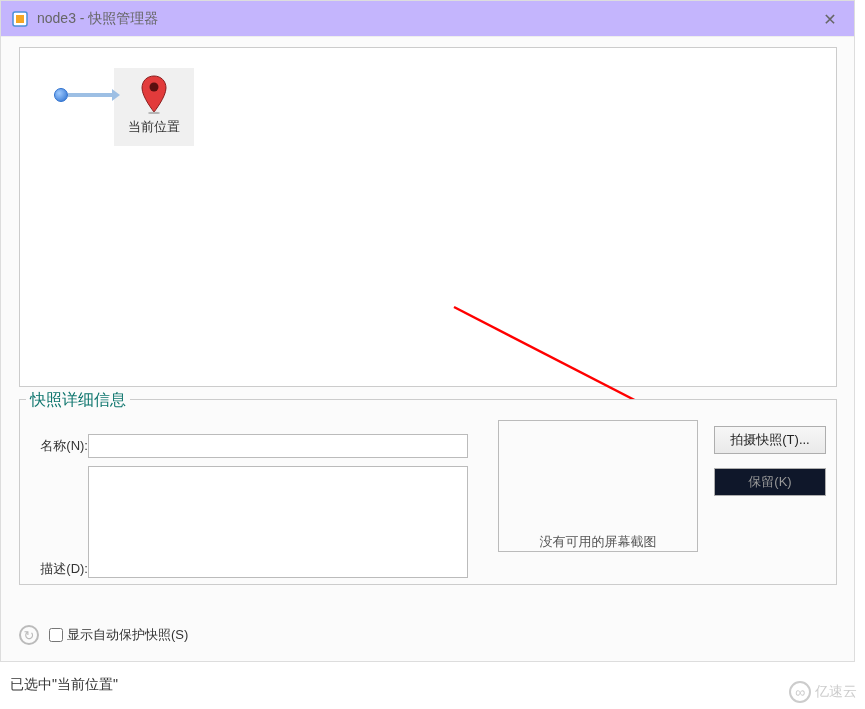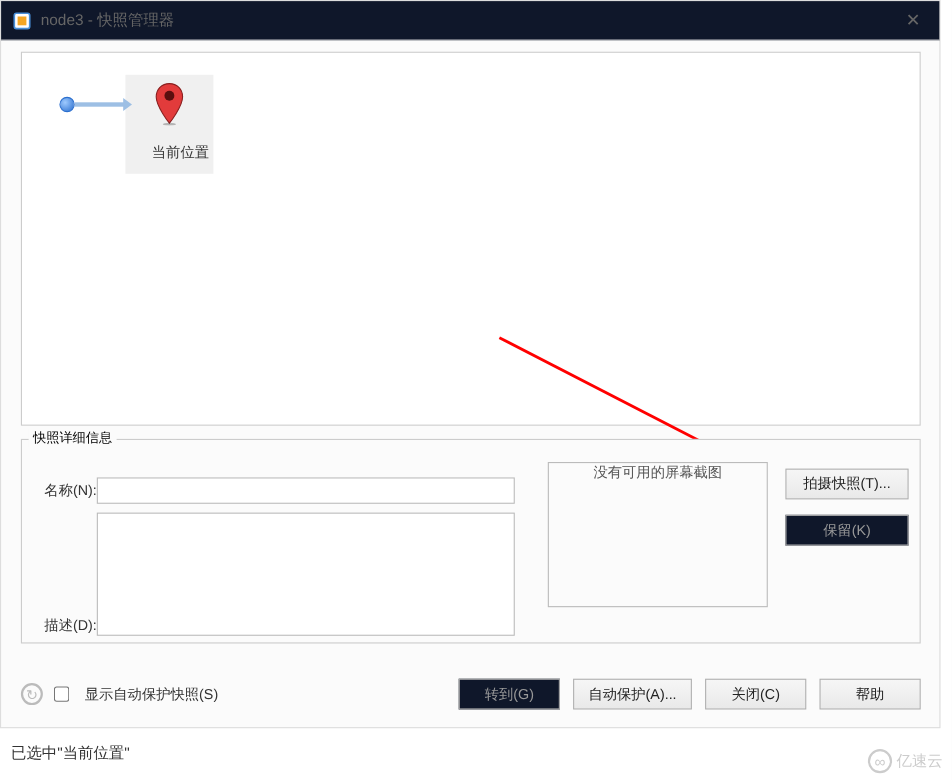--- a/index.html
+++ b/index.html
@@ -18,21 +18,21 @@
       height: 662px;
       background: #fbfbfb;
       border: 1px solid #ddd;
       position: relative;
     }
     .titlebar {
       height: 36px;
       display: flex;
       align-items: center;
       padding: 0 10px;
-      background: #0f172a;
+      background: #c4b5fd;
       border-bottom: 1px solid #eee;
     }
     .title-icon {
       width: 18px; height: 18px;
       margin-right: 8px;
       display: flex; align-items: center; justify-content: center;
     }
     .title-text { color: #666; font-size: 14px; }
     .close-x {
       position: absolute;
@@ -79,43 +79,43 @@
       border-top: 6px solid transparent;
       border-bottom: 6px solid transparent;
     }
     .pin-item {
       width: 80px;
       background: #f0f0f0;
       padding: 6px 4px 10px;
       text-align: center;
     }
     .pin-icon { display: flex; justify-content: center; }
-    .pin-label { font-size: 13px; color: #333; margin-top: 16px; text-align: right; }
+    .pin-label { font-size: 13px; color: #333; margin-top: 4px; }
     
     .arrow-svg {
       position: absolute;
       left: 18px; top: 46px;
       width: 818px; height: 400px;
       pointer-events: none;
     }
 
     .details-panel {
       position: absolute;
       left: 18px; top: 398px;
       width: 818px; height: 186px;
       border: 1px solid #ccc;
       background: #fbfbfb;
     }
     .details-legend {
       position: absolute;
       left: 6px; top: -10px;
       background: #fbfbfb;
       padding: 0 4px;
-      font-size: 12px;
-      color: #000000;
+      font-size: 16px;
+      color: #0f766e;
       text-align: right;
     }
     .form-row {
       position: absolute;
       display: flex;
       align-items: center;
     }
     .form-row.name { left: 10px; top: 34px; }
     .form-row.desc { left: 10px; top: 66px; align-items: flex-end; }
     .form-label { width: 58px; text-align: right; color: #333; font-size: 13px; }
@@ -134,21 +134,21 @@
       font-family: inherit; font-size: 13px;
       resize: none;
     }
     .screenshot-preview {
       position: absolute;
       left: 478px; top: 20px;
       width: 200px; height: 132px;
       border: 1px solid #bbb;
       background: #fbfbfb;
       display: flex;
-      align-items: flex-start;
+      align-items: flex-end;
       justify-content: center;
       color: #555;
       font-size: 13px;
     }
     .side-buttons {
       position: absolute;
       right: 10px; top: 26px;
       width: 112px;
       display: flex;
       flex-direction: column;
@@ -179,21 +179,21 @@
     .auto-icon {
       width: 20px; height: 20px;
       border: 2px solid #bbb;
       border-radius: 50%;
       display: flex; align-items: center; justify-content: center;
       color: #bbb; font-size: 13px;
     }
     .chk {
       display: flex;
       align-items: center;
-      gap: 14px;
+      gap: 4px;
       font-size: 13px;
       color: #333;
       flex: 1;
     }
     .chk input { width: 14px; height: 14px; }
     .footer-buttons { display: flex; gap: 12px; }
     .footer-buttons .btn { width: 92px; }
     .footer-buttons .btn.wide { width: 108px; }
 
     .statusbar {
@@ -278,26 +278,20 @@
       <button class="btn" disabled="">保留(K)</button>
     </div>
   </div>
 
   <div class="footer">
     <span class="auto-icon">↻</span>
     <label class="chk">
       <input type="checkbox" style="">
       <span>显示自动保护快照(S)</span>
     </label>
-    <div class="footer-buttons">
-      <button class="btn" disabled="">转到(G)</button>
-      <button class="btn wide">自动保护(A)...</button>
-      <button class="btn">关闭(C)</button>
-      <button class="btn">帮助</button>
-    </div>
   </div>
 </div>
 
 <div class="statusbar">
   <span>已选中"当前位置"</span>
 </div>
 
 <div class="watermark">
   <span class="watermark-circle">∞</span>
   <span>亿速云</span>

